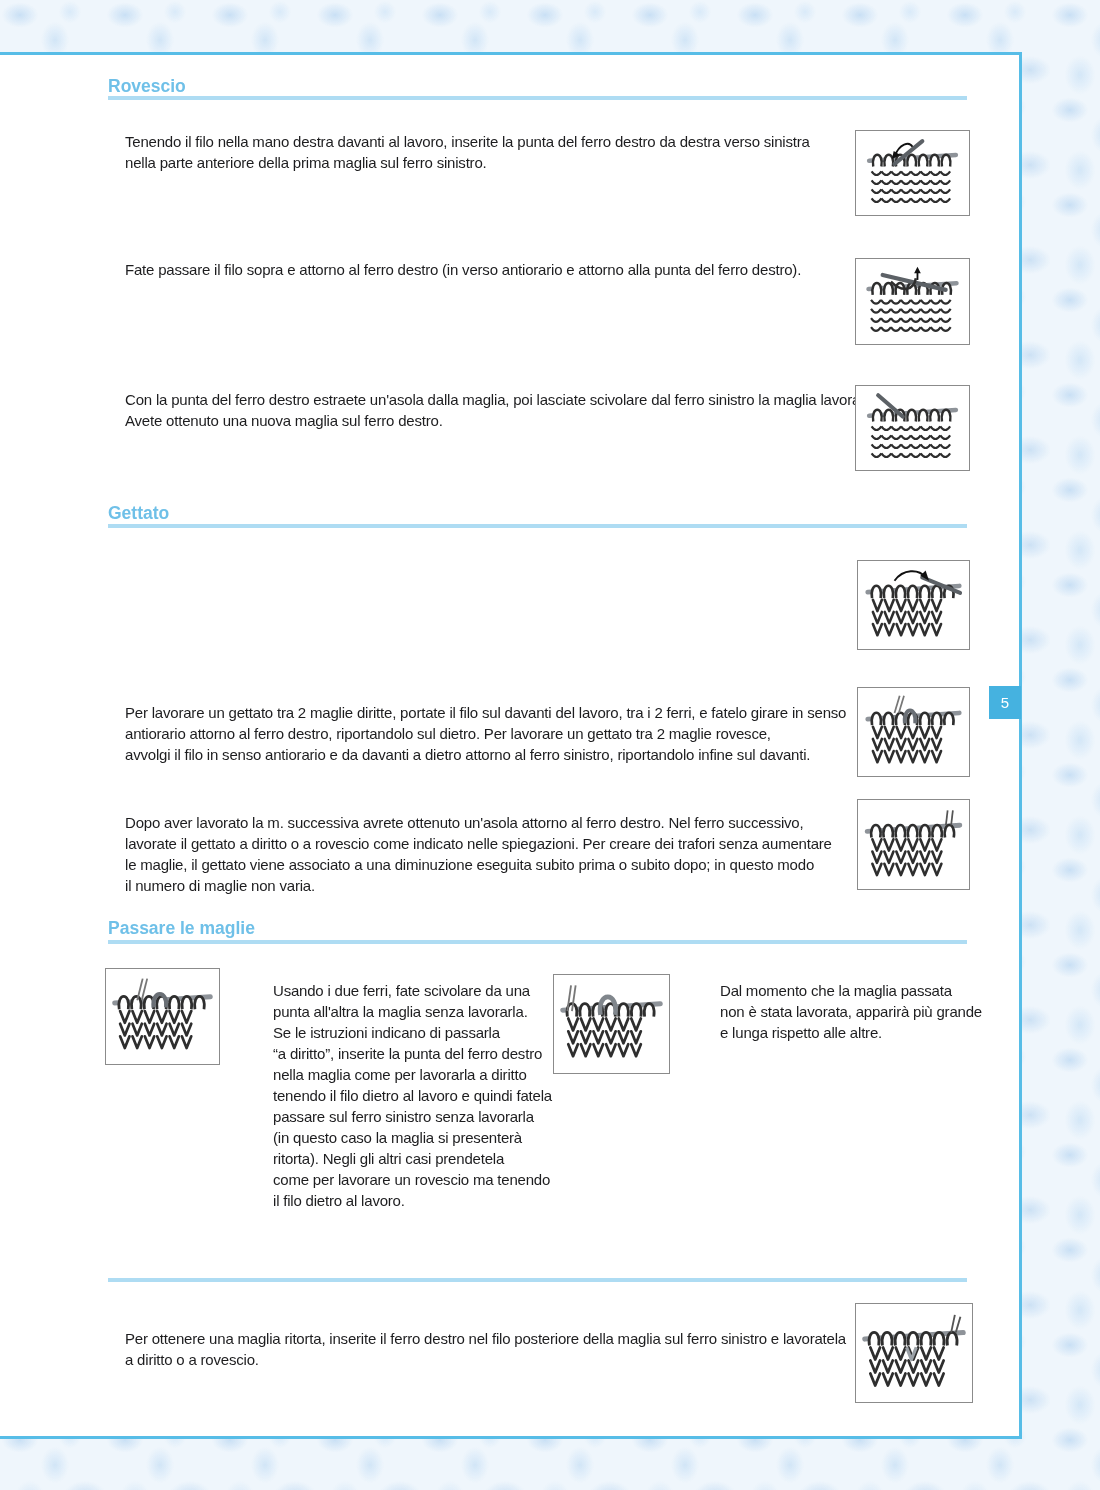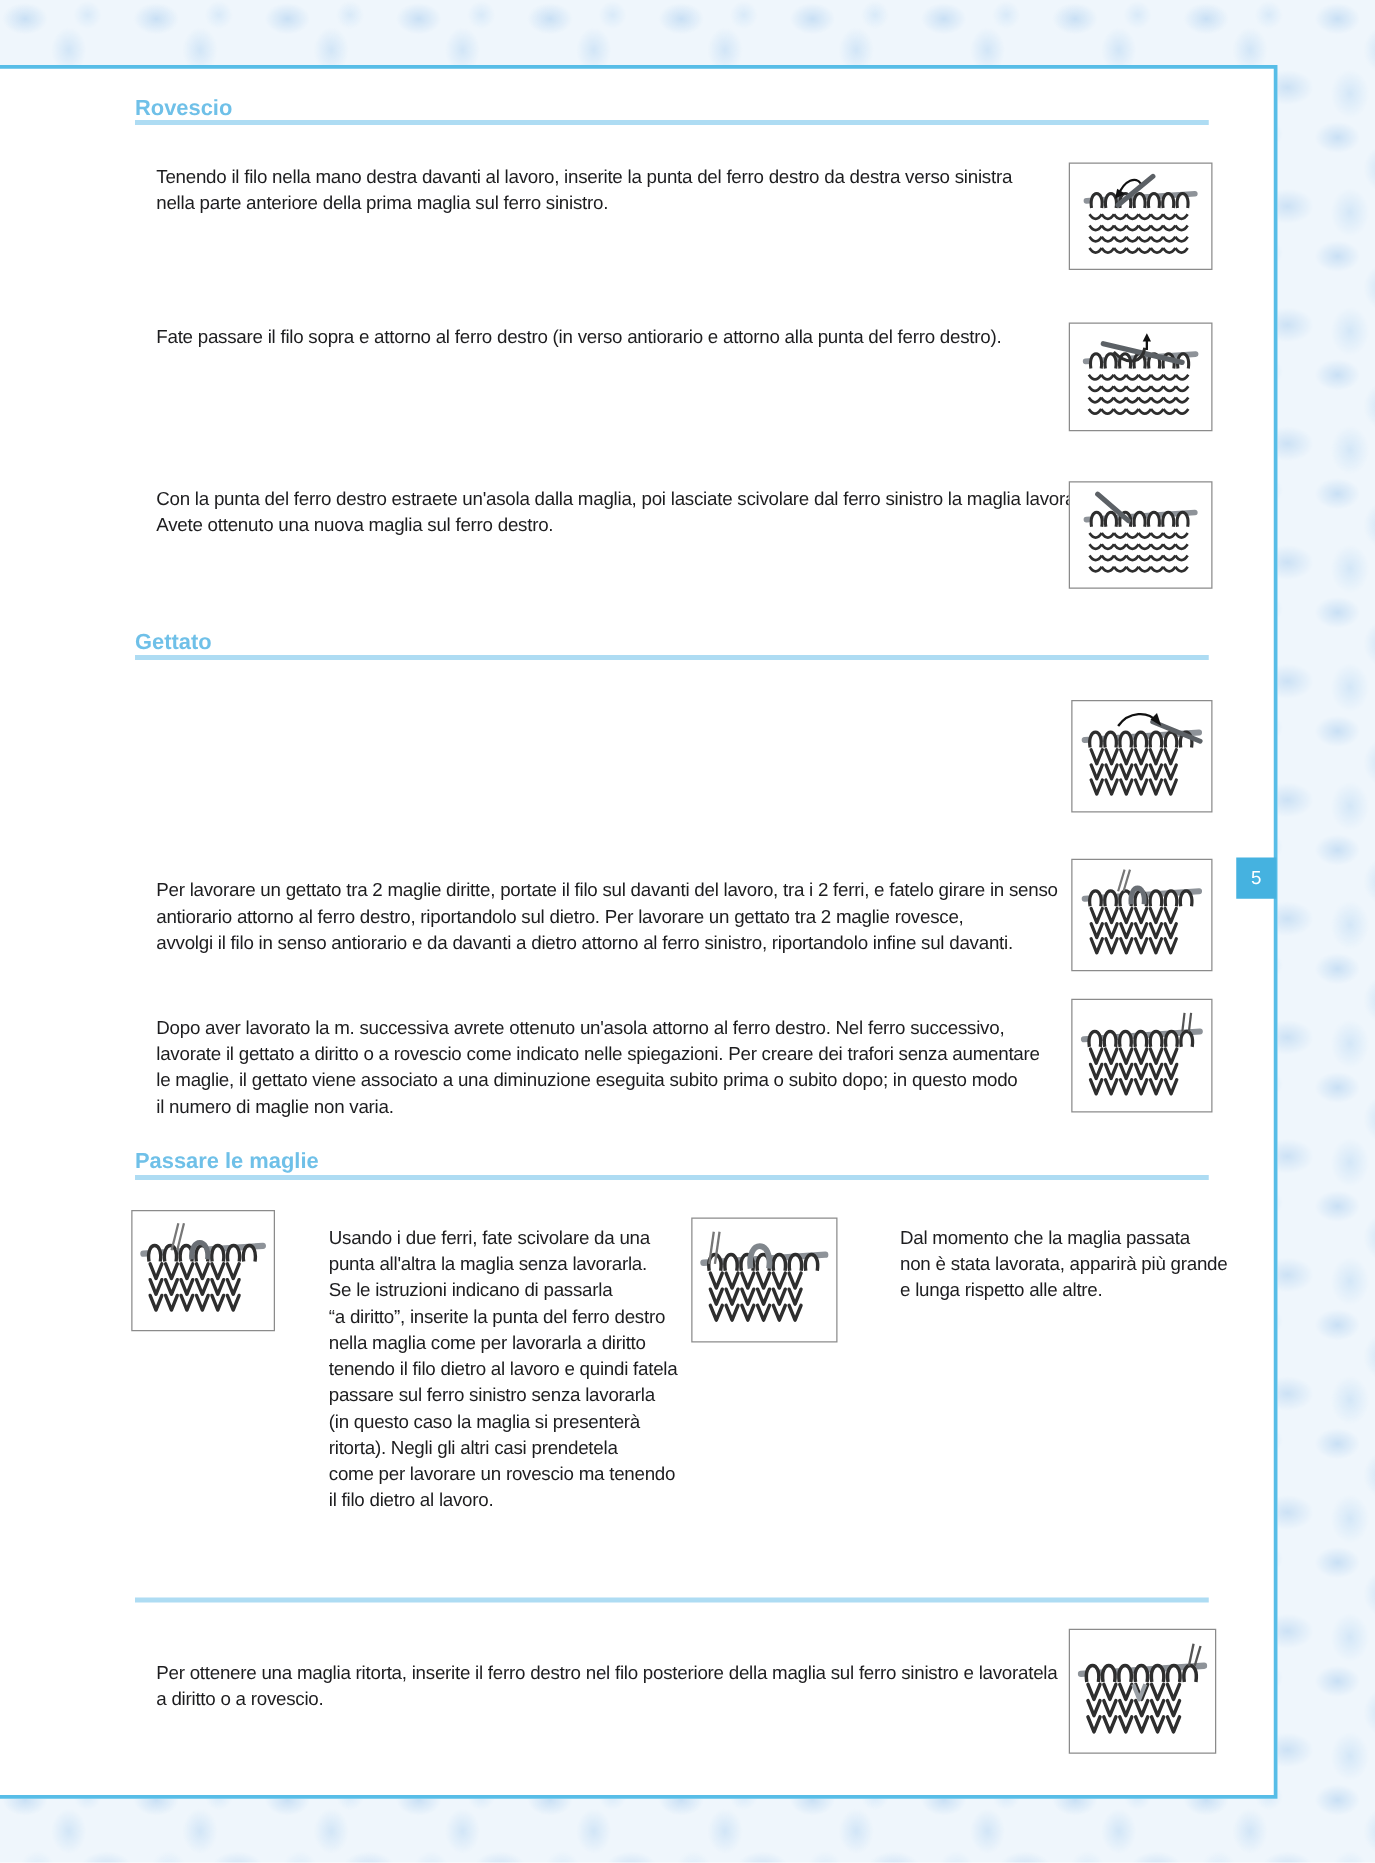--- a/index.html
+++ b/index.html
@@ -338,21 +338,21 @@
         <path d="M22.7 66 L27.9 79 L33.1 66" fill="none" stroke="#2e2e2e" stroke-width="3" stroke-linejoin="round" stroke-linecap="round"></path>
         <path d="M36.4 66 L41.6 79 L46.8 66" fill="none" stroke="#2e2e2e" stroke-width="3" stroke-linejoin="round" stroke-linecap="round"></path>
         <path d="M50.099999999999994 66 L55.3 79 L60.49999999999999 66" fill="none" stroke="#2e2e2e" stroke-width="3" stroke-linejoin="round" stroke-linecap="round"></path>
         <path d="M63.8 66 L69 79 L74.2 66" fill="none" stroke="#2e2e2e" stroke-width="3" stroke-linejoin="round" stroke-linecap="round"></path>
         <path d="M77.5 66 L82.7 79 L87.9 66" fill="none" stroke="#2e2e2e" stroke-width="3" stroke-linejoin="round" stroke-linecap="round"></path>
         <path d="M34 2 L28 26" stroke="#777" stroke-width="2" fill="none"></path>
         <path d="M39 2 L33 26" stroke="#777" stroke-width="2" fill="none"></path>
         <path d="M46 34 C44 14,62 14,60 34" fill="none" stroke="#6a6f75" stroke-width="4.5"></path>
       </svg>
     </div>
-  <div class="para col" style="left:246px;top:980px">Usando i due ferri, fate scivolare da una
+  <div class="para col" style="left:256px;top:980px">Usando i due ferri, fate scivolare da una
 punta all'altra la maglia senza lavorarla.
 Se le istruzioni indicano di passarla
 “a diritto”, inserite la punta del ferro destro
 nella maglia come per lavorarla a diritto
 tenendo il filo dietro al lavoro e quindi fatela
 passare sul ferro sinistro senza lavorarla
 (in questo caso la maglia si presenterà
 ritorta). Negli gli altri casi prendetela
 come per lavorare un rovescio ma tenendo
 il filo dietro al lavoro.</div>

